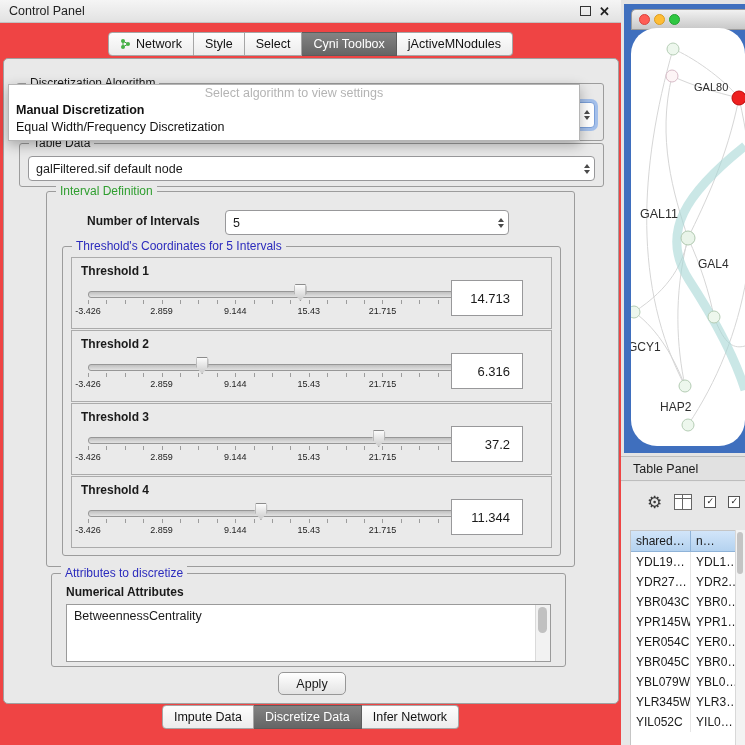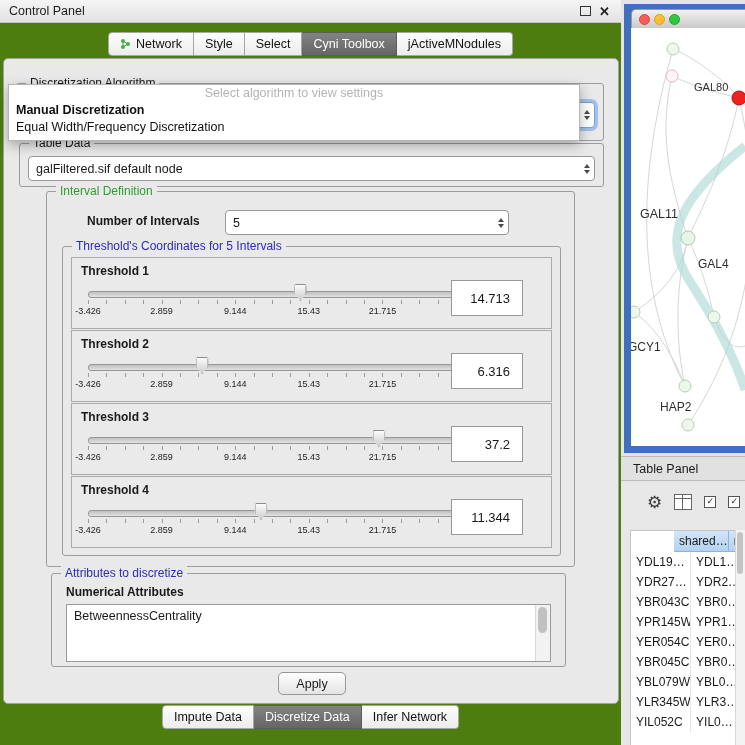--- a/index.html
+++ b/index.html
@@ -1,20 +1,20 @@
 <!DOCTYPE html>
 <html><head>
 <meta charset="utf-8">
 <style>
   html,body{margin:0;padding:0;}
   body{position:relative;width:745px;height:745px;overflow:hidden;background:#e4e4e4;
        font-family:"Liberation Sans",sans-serif;font-size:12px;color:#1a1a1a;}
 
   
-  .left-panel{position:absolute;left:0;top:0;width:621px;height:745px;background:#4d7c0f;}
+  .left-panel{position:absolute;left:0;top:0;width:621px;height:745px;background:#ef4444;}
   .titlebar{position:absolute;left:0;top:0;right:0;height:22px;background:linear-gradient(#f5f5f5,#e2e2e2);
             border-bottom:1px solid #c2c2c2;display:flex;align-items:center;padding:0 9px;}
   .titlebar .title{font-size:12.5px;color:#222;}
   .win-controls{margin-left:auto;display:flex;align-items:center;gap:8px;margin-right:2px;}
   .min-box{width:9px;height:8px;border:1.5px solid #333;display:inline-block;}
   .close-x{font-size:13px;font-weight:bold;color:#222;line-height:1;}
 
   .top-tabs{position:absolute;left:0;top:32px;width:621px;display:flex;justify-content:center;}
   .bottom-tabs{position:absolute;left:0;top:705px;width:621px;display:flex;justify-content:center;}
   .seg-tab{height:22px;display:flex;align-items:center;gap:5px;padding:0 11px;
@@ -86,35 +86,35 @@
 
   
   .net-frame{position:absolute;left:624px;top:4px;width:121px;height:449px;background:#3f6fbe;}
   .net-chrome{position:absolute;left:7px;top:5px;right:0;height:19px;background:linear-gradient(#f1f1f1,#c8c8c8);
               border:1px solid #9a9a9a;border-right:none;border-radius:5px 0 0 0;
               display:flex;align-items:center;gap:4px;padding-left:7px;}
   .tl{width:11px;height:11px;border-radius:50%;box-sizing:border-box;}
   .tl.red{background:#ff5d55;border:1px solid #d9453e;}
   .tl.yel{background:#ffbd35;border:1px solid #d99d23;}
   .tl.grn{background:#2fc742;border:1px solid #24a233;}
-  .net-canvas{position:absolute;left:7px;top:24px;right:0;bottom:7px;background:#fff;overflow:hidden;}
+  .net-canvas{position:absolute;left:7px;top:24px;right:0;bottom:7px;background:#fff;overflow:hidden;border-radius:26px;}
 
   .table-panel-bar{position:absolute;left:621px;top:456px;width:124px;height:25px;background:#e1e1e1;
                    border-top:1px solid #bdbdbd;border-bottom:1px solid #bdbdbd;line-height:24px;
                    padding-left:12px;font-size:12.5px;box-sizing:border-box;}
   .table-panel-body{position:absolute;left:621px;top:482px;width:124px;height:263px;background:#e7e7e7;overflow:hidden;}
   .tp-toolbar{position:absolute;left:0;top:8px;right:0;height:24px;display:flex;align-items:center;gap:12px;padding-left:26px;}
   .gear{font-size:17px;color:#3a3a3a;line-height:1;}
   .columns-icon{width:16px;height:14px;background:#fff;border:1px solid #666;position:relative;flex:none;}
   .columns-icon:before{content:"";position:absolute;left:7px;top:0;bottom:0;width:1px;background:#666;}
   .columns-icon:after{content:"";position:absolute;left:0;right:0;top:3px;height:1px;background:#666;}
   .cb{width:10px;height:10px;border:1px solid #555;background:#fff;font-size:9px;line-height:9px;text-align:center;color:#222;flex:none;}
   .tp-table{position:absolute;left:9px;top:48px;right:0;bottom:0;background:#fff;overflow:hidden;
             border-top:1px solid #c5c5c5;border-left:1px solid #c5c5c5;}
-  .tp-header{display:flex;padding-left:43px;}
+  .tp-header{display:flex;}
   .hcell{height:21px;line-height:21px;background:linear-gradient(#d2e5f9,#b4d2ef);border-right:1px solid #8fb3d8;
          border-bottom:1px solid #8fb3d8;padding-left:5px;font-size:12px;box-sizing:border-box;}
   .hcell.c1{width:67px;} .hcell.c2{width:60px;}
   .tp-row{display:flex;height:20px;line-height:20px;}
   .cell{font-size:12px;padding-left:5px;border-right:1px solid #e6e6e6;box-sizing:border-box;white-space:nowrap;overflow:hidden;}
   .cell.c1{width:67px;} .cell.c2{width:60px;}
   .tp-scroll{position:absolute;right:0;top:48px;width:9px;bottom:0;background:#f3f3f3;border-left:1px solid #d8d8d8;}
   .tp-scroll-thumb{position:absolute;left:1px;top:2px;width:6px;height:42px;background:#c4c4c4;border-radius:3px;}
   .tab-net-icon{flex:none;}
 </style>

